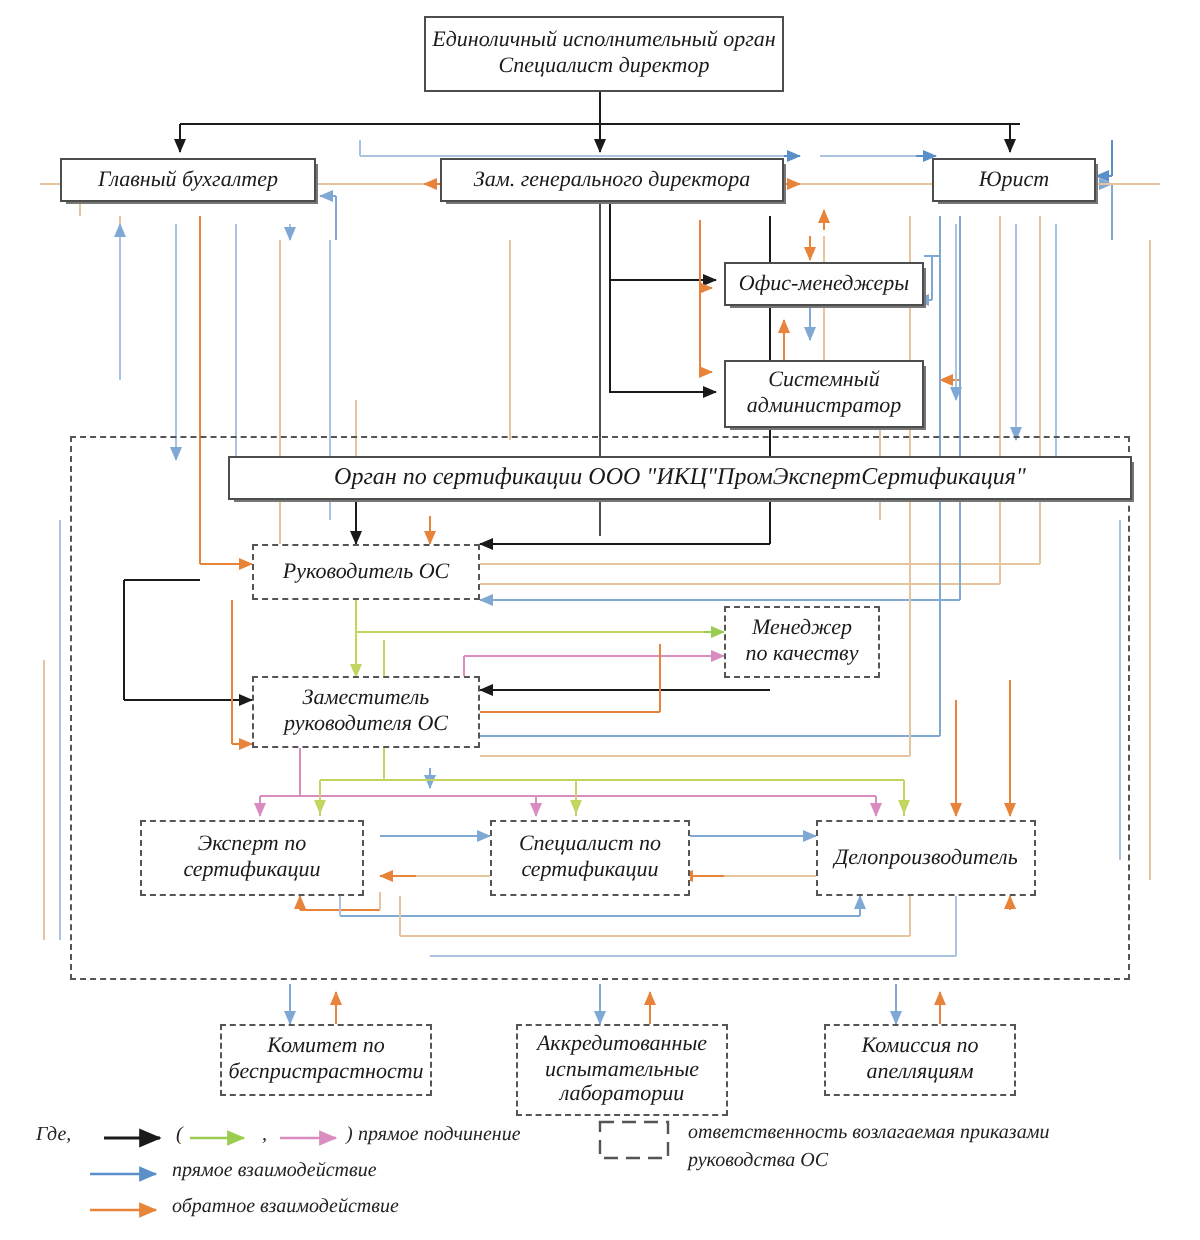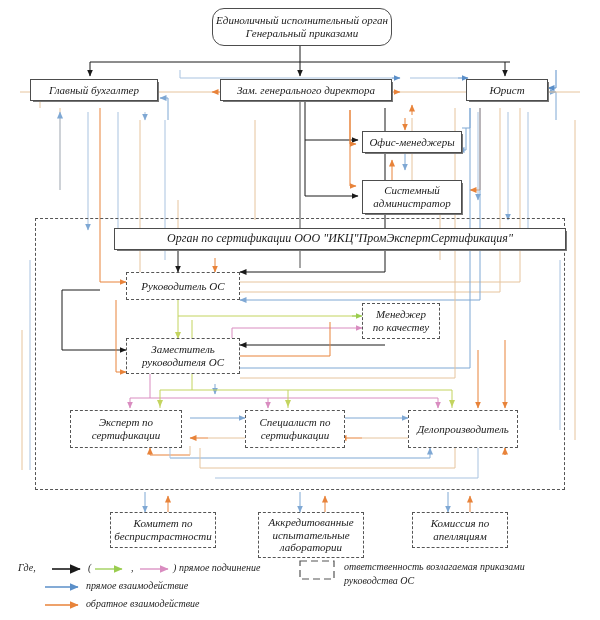--- a/index.html
+++ b/index.html
@@ -192,23 +192,23 @@
       <path d="M392,78 L400,78" stroke="#5b8fc9" marker-end="url(#abl)"></path>
       <path d="M180,78 L392,78" stroke="#a9c3e0"></path>
       <path d="M180,78 L180,70" stroke="#a9c3e0"></path>
       <path d="M458,78 L468,78" stroke="#5b8fc9" marker-end="url(#abl)"></path>
       <path d="M410,78 L458,78" stroke="#a9c3e0"></path>
     </g>
   </svg>
 
   <div class="dbox" style="left:35px;top:218px;width:530px;height:272px;"></div>
 
-  <div class="node solid" style="left:212px;top:8px;width:180px;height:38px;font-size:11px;flex-direction:column;border-radius:12px;">
+  <div class="node solid" style="left:212px;top:8px;width:180px;height:38px;font-size:11px;flex-direction:column;">
     <span>Единоличный исполнительный орган</span>
-    <span>Генеральный приказами</span>
+    <span>Специалист директор</span>
   </div>
 
   <div class="node solid shadowed" style="left:30px;top:79px;width:128px;height:22px;font-size:11px;">
     <span>Главный бухгалтер</span>
   </div>
 
   <div class="node solid shadowed" style="left:220px;top:79px;width:172px;height:22px;font-size:11px;">
     <span>Зам. генерального директора</span>
   </div>
 

